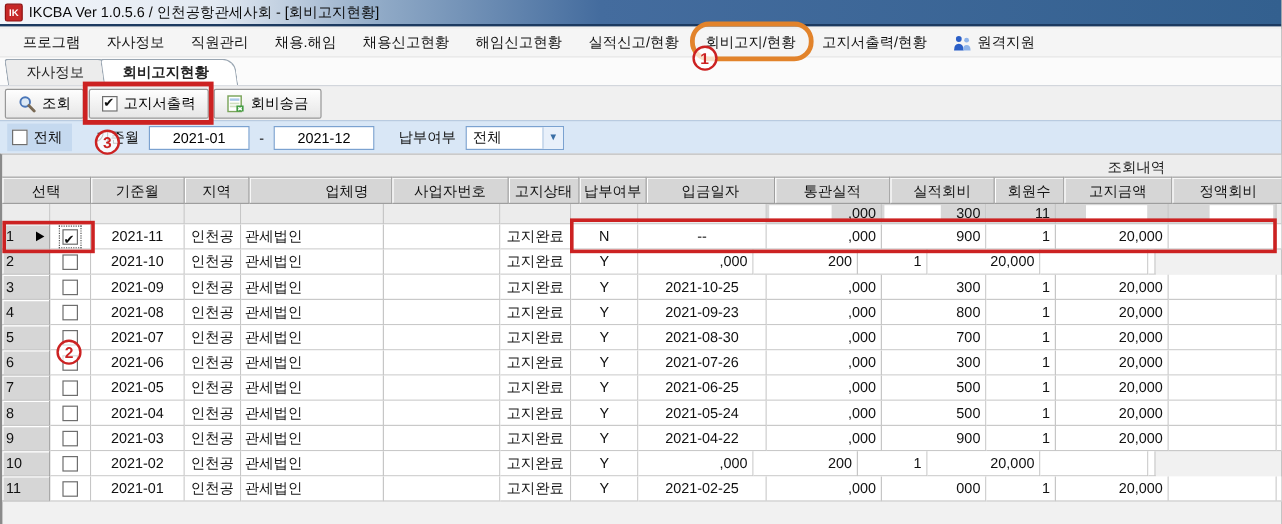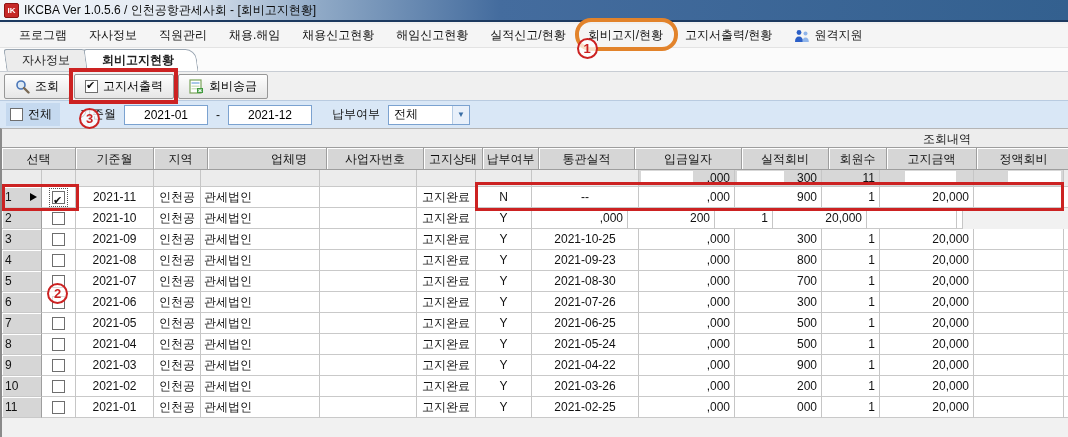--- a/index.html
+++ b/index.html
@@ -208,22 +208,22 @@
       <span class="grouplabel">조회내역</span>
     </div>
     <div class="grow" id="headerrow">
         <div class="hcell" style="width: 74px;">선택</div>
         <div class="hcell" style="width: 78px;">기준월</div>
         <div class="hcell" style="width: 54px; text-align: center;">지역</div>
         <div class="hcell" style="width: 119px; padding-left: 44px;">업체명</div>
         <div class="hcell" style="width: 97px;">사업자번호</div>
         <div class="hcell" style="width: 59px;">고지상태</div>
         <div class="hcell" style="width: 56px;">납부여부</div>
+        <div class="hcell" style="width: 107px;">입금일자</div>
         <div class="hcell" style="width: 96px;">통관실적</div>
-        <div class="hcell" style="width: 107px;">입금일자</div>
         <div class="hcell" style="width: 87px;">실적회비</div>
         <div class="hcell" style="width: 58px;">회원수</div>
         <div class="hcell" style="width: 90px;">고지금액</div>
         <div class="hcell" style="width: 94px;">정액회비</div>
         <div class="hcell" style="width: 6px;"></div>
       </div>
     <div class="grow srow" id="summaryrow">
         <div class="cell" style="width: 40px;"></div>
         <div class="cell" style="width: 34px;"></div>
         <div class="cell c" style="width: 78px;"></div>
@@ -439,21 +439,20 @@
             <span class="cbwrap">
               <span class="cbx"></span>
             </span>
           </div>
           <div class="cell c" style="width: 78px;">2021-02</div>
           <div class="cell c" style="width: 47px;">인천공</div>
           <div class="cell l" style="width: 119px;">관세법인</div>
           <div class="cell c" style="width: 97px;"></div>
           <div class="cell c" style="width: 59px;">고지완료</div>
           <div class="cell c" style="width: 56px;">Y</div>
-          <div class="cell c" style="width: 107px;">2021-03-26</div>
           <div class="cell r" style="width: 96px;">,000</div>
           <div class="cell r" style="width: 87px;">200</div>
           <div class="cell r" style="width: 58px;">1</div>
           <div class="cell r" style="width: 94px;">20,000</div>
           <div class="cell r" style="width: 90px;"></div>
           <div class="cell c" style="width: 6px;"></div>
         </div>
         <div class="grow">
           <div class="cell numhead" style="width: 40px;"><span>11</span></div>
           <div class="cell selcell" style="width: 34px;">

